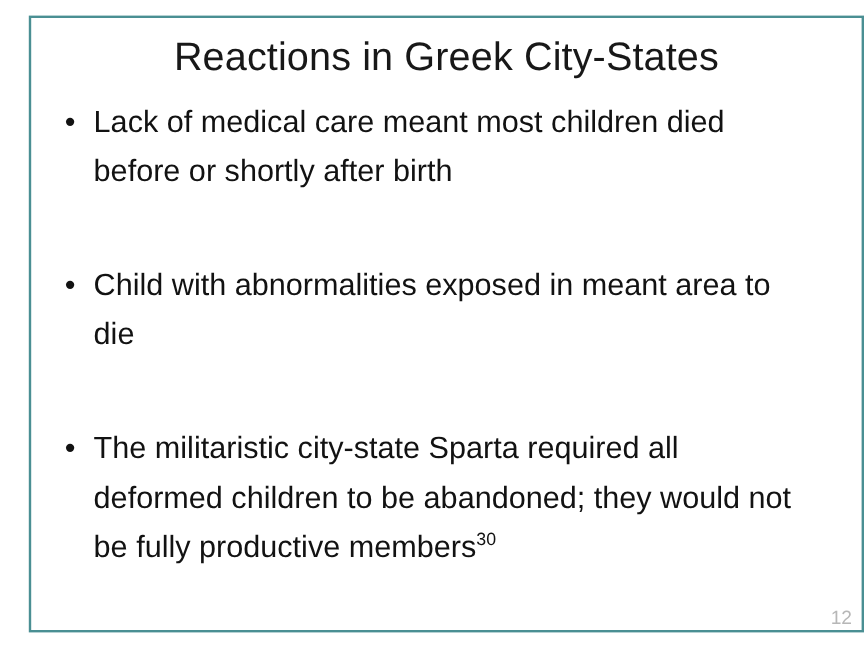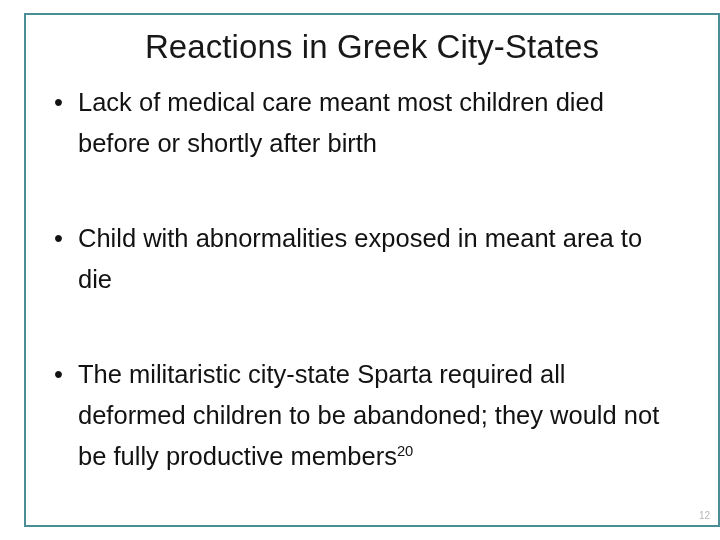--- a/index.html
+++ b/index.html
@@ -74,21 +74,21 @@
   .bullet-text sup,
   .footnote-sup {
     font-size: 0.58em;
     vertical-align: super;
     line-height: 0;
   }
   .page-number {
     position: absolute;
     right: 22px;
     bottom: 18px;
-    font-size: 10px;
+    font-size: 16px;
     line-height: 13px;
     color: #b7b7b7;
     text-align: right;
   }
 </style>
 </head>
 <body>
 
 <div class="slide-canvas">
 
@@ -103,20 +103,20 @@
       <span class="bullet-text">Lack of medical care meant most children died before or shortly after birth</span>
     </div>
 
     <div class="bullet-item">
       <span class="bullet-marker">•</span>
       <span class="bullet-text">Child with abnormalities exposed in meant area to die</span>
     </div>
 
     <div class="bullet-item">
       <span class="bullet-marker">•</span>
-      <span class="bullet-text"><span>The militaristic city-state Sparta required all deformed children to be abandoned; they would not be fully productive members</span><sup class="footnote-sup">20</sup></span>
+      <span class="bullet-text"><span>The militaristic city-state Sparta required all deformed children to be abandoned; they would not be fully productive members</span><sup class="footnote-sup">30</sup></span>
     </div>
 
   </div>
 
   <div class="page-number">12</div>
 
 </div>
 
 </body></html>

